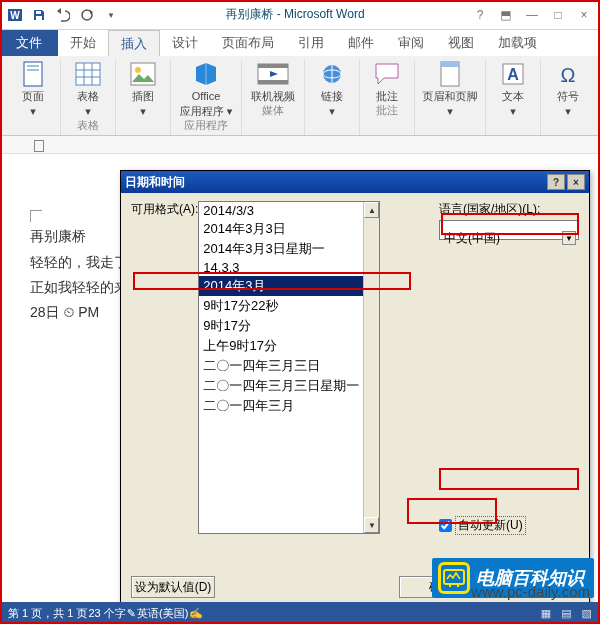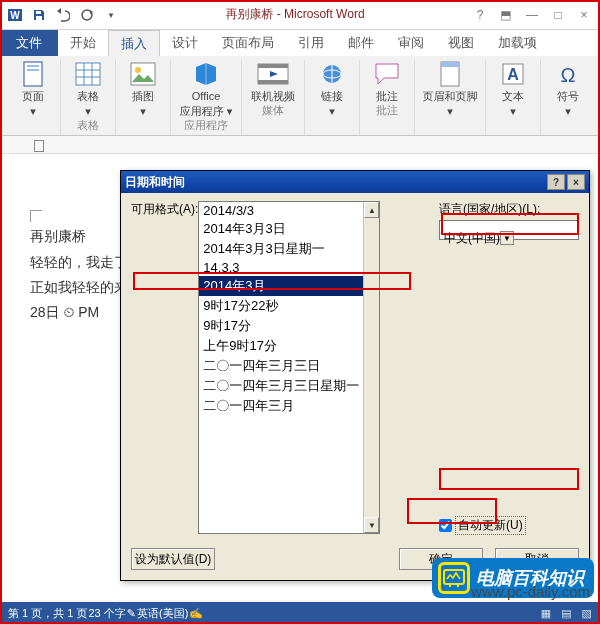--- a/index.html
+++ b/index.html
@@ -6,21 +6,21 @@
 body { width: 600px; height: 624px; overflow: hidden; background: #fff; position: relative; }
 
 
 .outer-border { position: absolute; inset: 0; border: 2px solid #d50000; pointer-events: none; z-index: 100; }
 
 
 .title-bar { height: 30px; background: #fff; display: flex; align-items: center; font-size: 12px; color: #666; border-bottom: 1px solid #d4d4d4; }
 .qat { display: flex; align-items: center; gap: 2px; padding-left: 4px; }
 .qat-item { width: 22px; height: 22px; display: flex; align-items: center; justify-content: center; color: #444; }
 .qat-item.blue { color: #2b579a; }
-.title-text { flex: 1; text-align: center; color: #7f1d1d; font-size: 12px; }
+.title-text { flex: 1; text-align: center; color: #0c4a6e; font-size: 12px; }
 .window-controls { display: flex; gap: 2px; padding-right: 4px; }
 .window-controls span { width: 24px; height: 22px; display: flex; align-items: center; justify-content: center; color: #777; }
 
 
 .ribbon-tabs { height: 26px; display: flex; align-items: stretch; background: #fff; font-size: 13px; }
 .file-tab { background: #2b579a; color: #fff; padding: 0 16px; display: flex; align-items: center; }
 .rtab { padding: 0 12px; display: flex; align-items: center; color: #555; cursor: pointer; }
 .rtab.active { border: 1px solid #c6c6c6; border-bottom: none; background: #f1f1f1; color: #2b579a; }
 
 
@@ -50,32 +50,32 @@
 .dlg-left { flex: 1; display: flex; flex-direction: row; }
 .dlg-right { width: 140px; display: flex; flex-direction: column; }
 .dlg-label { font-size: 12px; margin-bottom: 2px; }
 .listbox { border: 1px solid #7a7a7a; background: #fff; height: 333px; display: flex; }
 .listbox-items { flex: 1; overflow: hidden; }
 .listbox-items div { padding: 1px 4px; font-size: 13px; white-space: nowrap; }
 .listbox-items div.selected { background: #0a246a; color: #fff; }
 .scrollbar { width: 16px; background: #ece9d8; border-left: 1px solid #c0c0c0; display: flex; flex-direction: column; }
 .scrollbar .btn { height: 16px; background: #ece9d8; border: 1px solid #fff; border-right-color: #888; border-bottom-color: #888; display: flex; align-items: center; justify-content: center; font-size: 8px; color: #333; }
 .scrollbar .track { flex: 1; }
-.lang-select { border: 1px solid #7a7a7a; background: #fff; height: 20px; display: flex; align-items: center; padding: 16px 2px 0 4px; }
+.lang-select { border: 1px solid #7a7a7a; background: #fff; height: 20px; display: flex; align-items: center; justify-content: space-between; padding: 16px 2px 0 4px; }
 .lang-select .arrow { width: 14px; height: 14px; background: #ece9d8; border: 1px solid #888; display: flex; align-items: center; justify-content: center; font-size: 8px; }
 .auto-update { display: flex; align-items: center; gap: 4px; margin-top: auto; }
 .auto-update input { margin: 0; }
 .dlg-footer { display: flex; justify-content: space-between; padding: 4px 10px 10px 10px; }
-.dlg-btn { min-width: 84px; height: 22px; border: 1px solid #888; background: #ece9d8; display: flex; align-items: center; justify-content: center; font-size: 12px; box-shadow: inset 1px 1px 0 #fff; }
+.dlg-btn { min-width: 84px; height: 22px; border: 1px solid #888; background: #ece9d8; display: flex; align-items: center; justify-content: center; font-size: 12px; box-shadow: inset 1px 1px 0 #fff; margin-top: 28px; }
 
 
 .hl { position: absolute; border: 2px solid #d40000; pointer-events: none; z-index: 50; }
 
 
-.brand { position: absolute; right: 6px; bottom: 26px; background: #0a78c8; color: #fff; border-radius: 8px; padding: 4px 10px 4px 6px; display: flex; align-items: center; gap: 6px; font-size: 18px; font-weight: bold; font-style: italic; z-index: 60; }
+.brand { position: absolute; right: 6px; bottom: 26px; background: #0a78c8; color: #fff; border-radius: 2px; padding: 4px 10px 4px 6px; display: flex; align-items: center; gap: 6px; font-size: 18px; font-weight: bold; font-style: italic; z-index: 60; }
 .brand .logo { width: 32px; height: 32px; border: 3px solid #ffe400; border-radius: 6px; display: flex; align-items: center; justify-content: center; }
 
 
 .status-bar { position: absolute; left: 0; right: 0; bottom: 0; height: 22px; background: #2b579a; color: #fff; display: flex; align-items: center; font-size: 11px; padding: 0 8px; gap: 1px; z-index: 40; }
 .status-bar .spacer { flex: 1; }
 .status-bar .view-icons { display: flex; gap: 10px; }
 .status-bar .view-icons span { opacity: 0.8; }
 
 svg { display: block; }
 </style>

